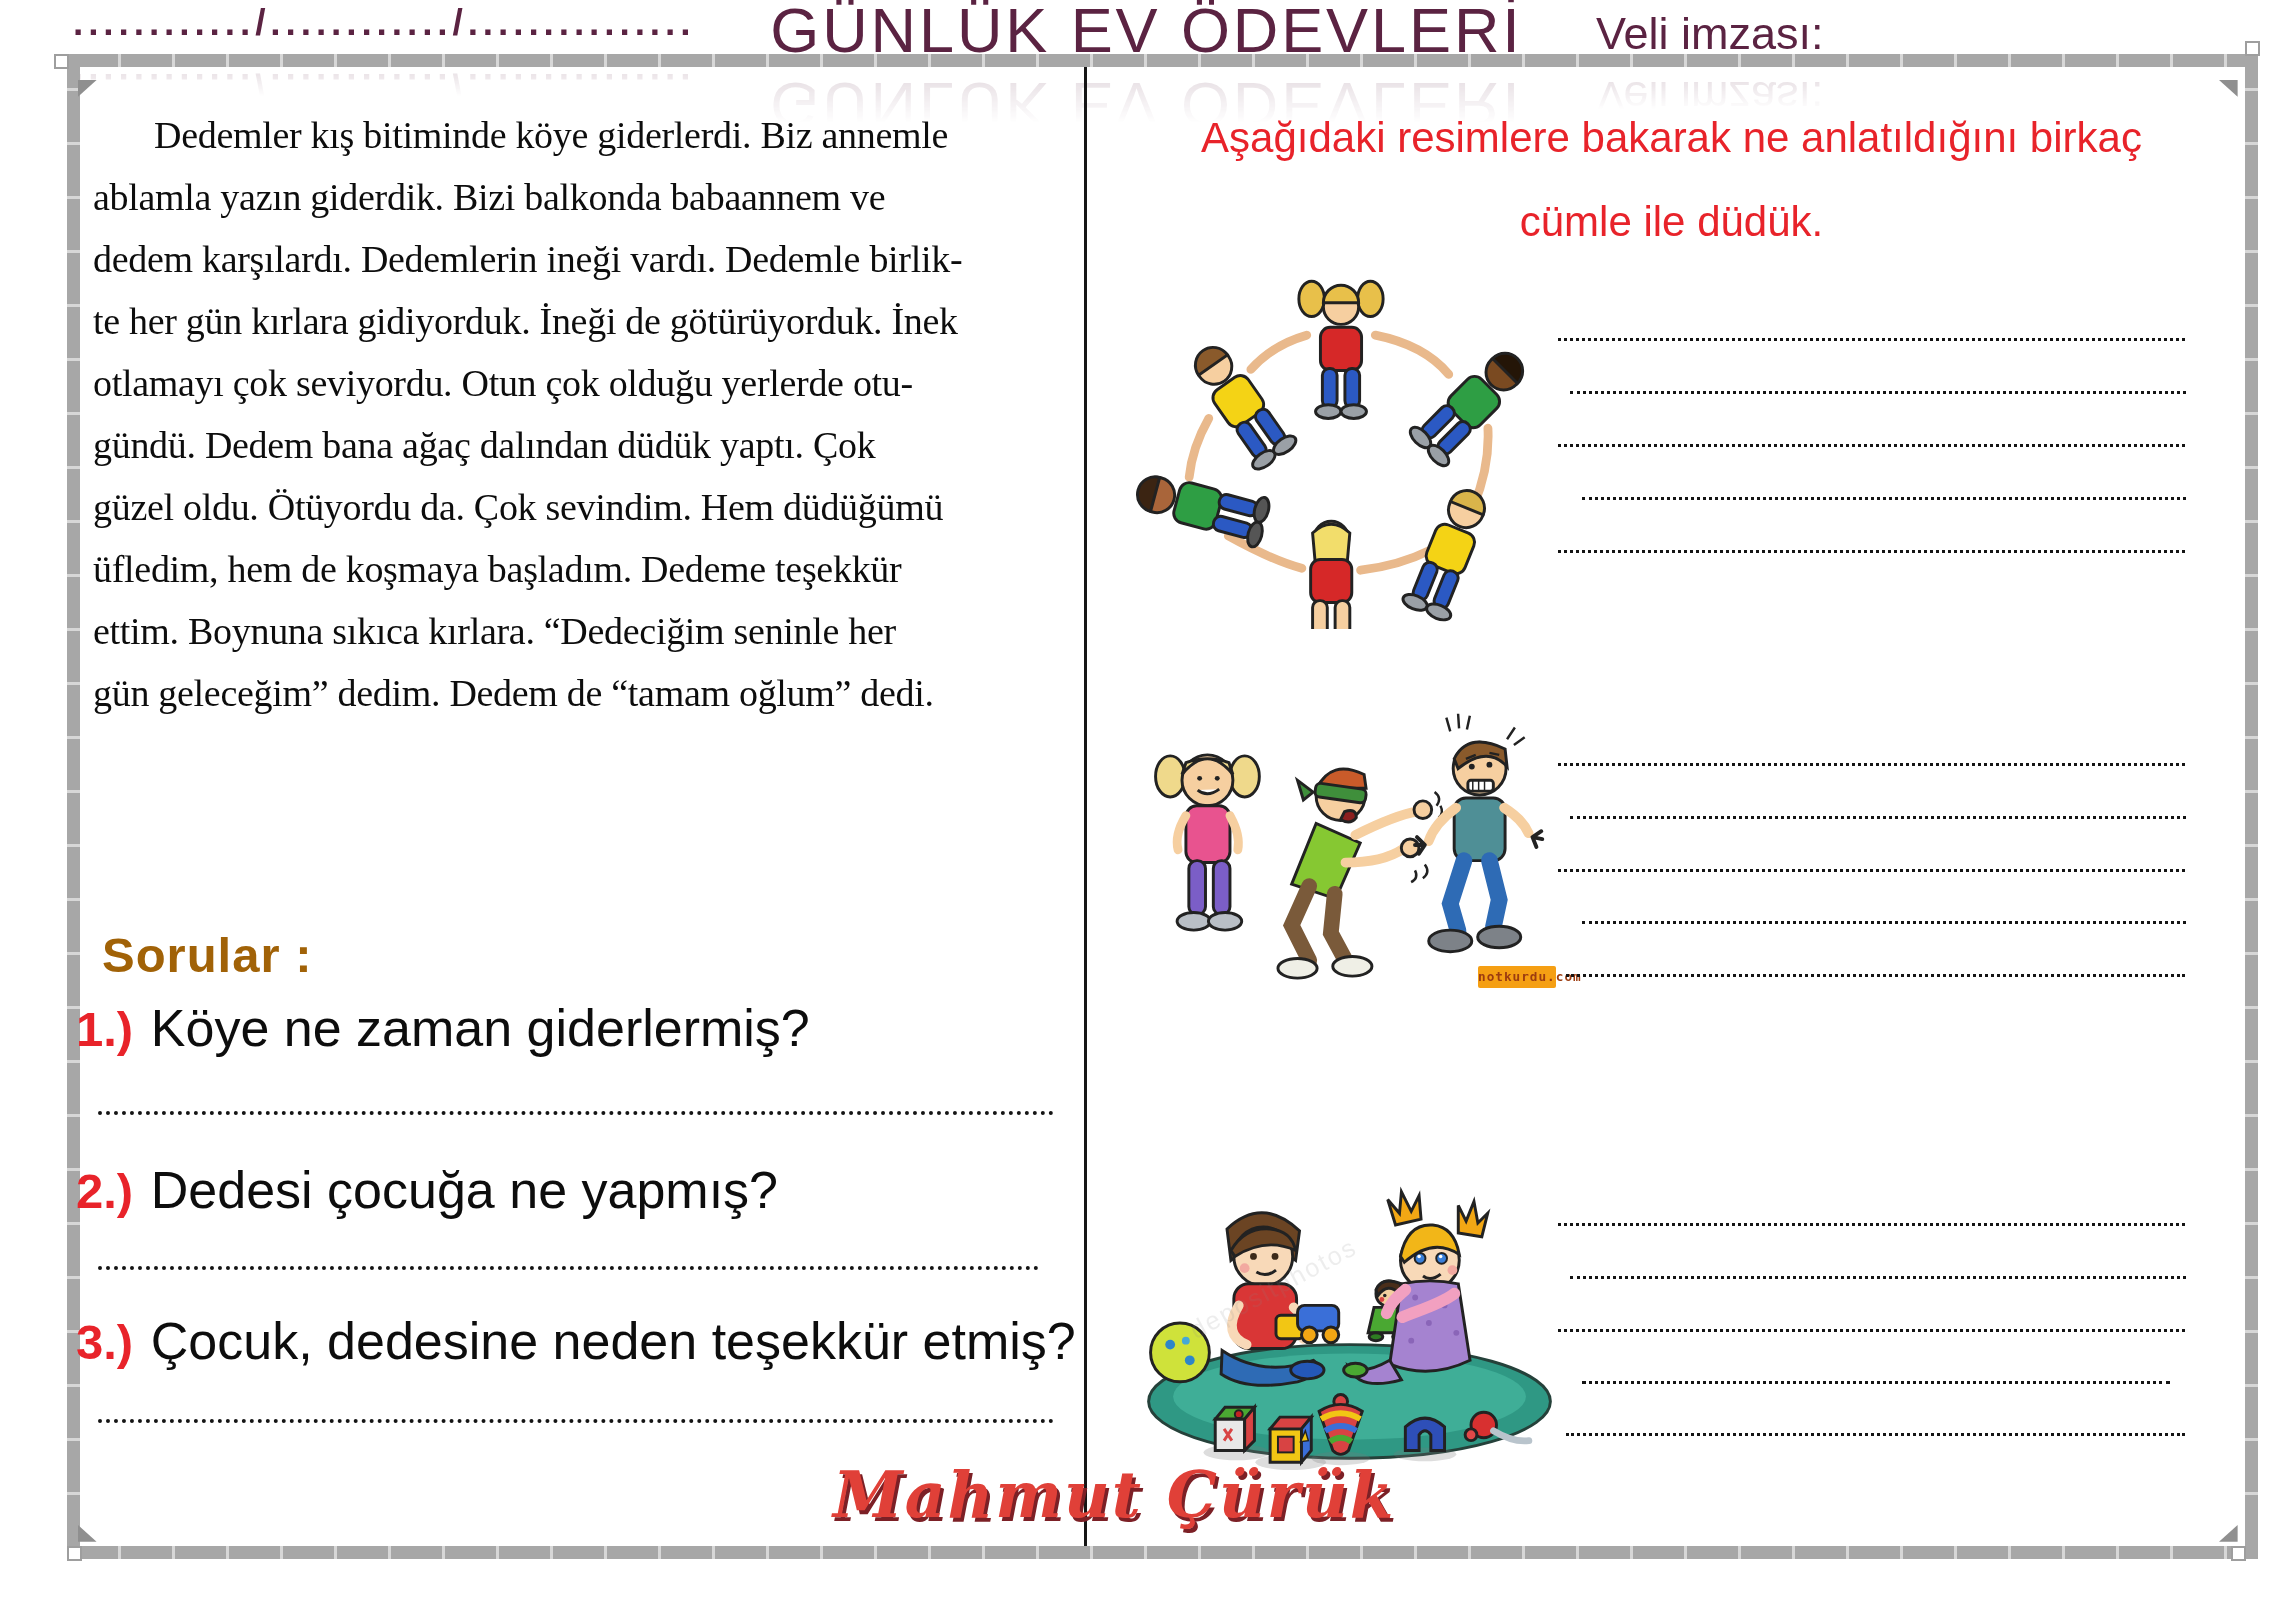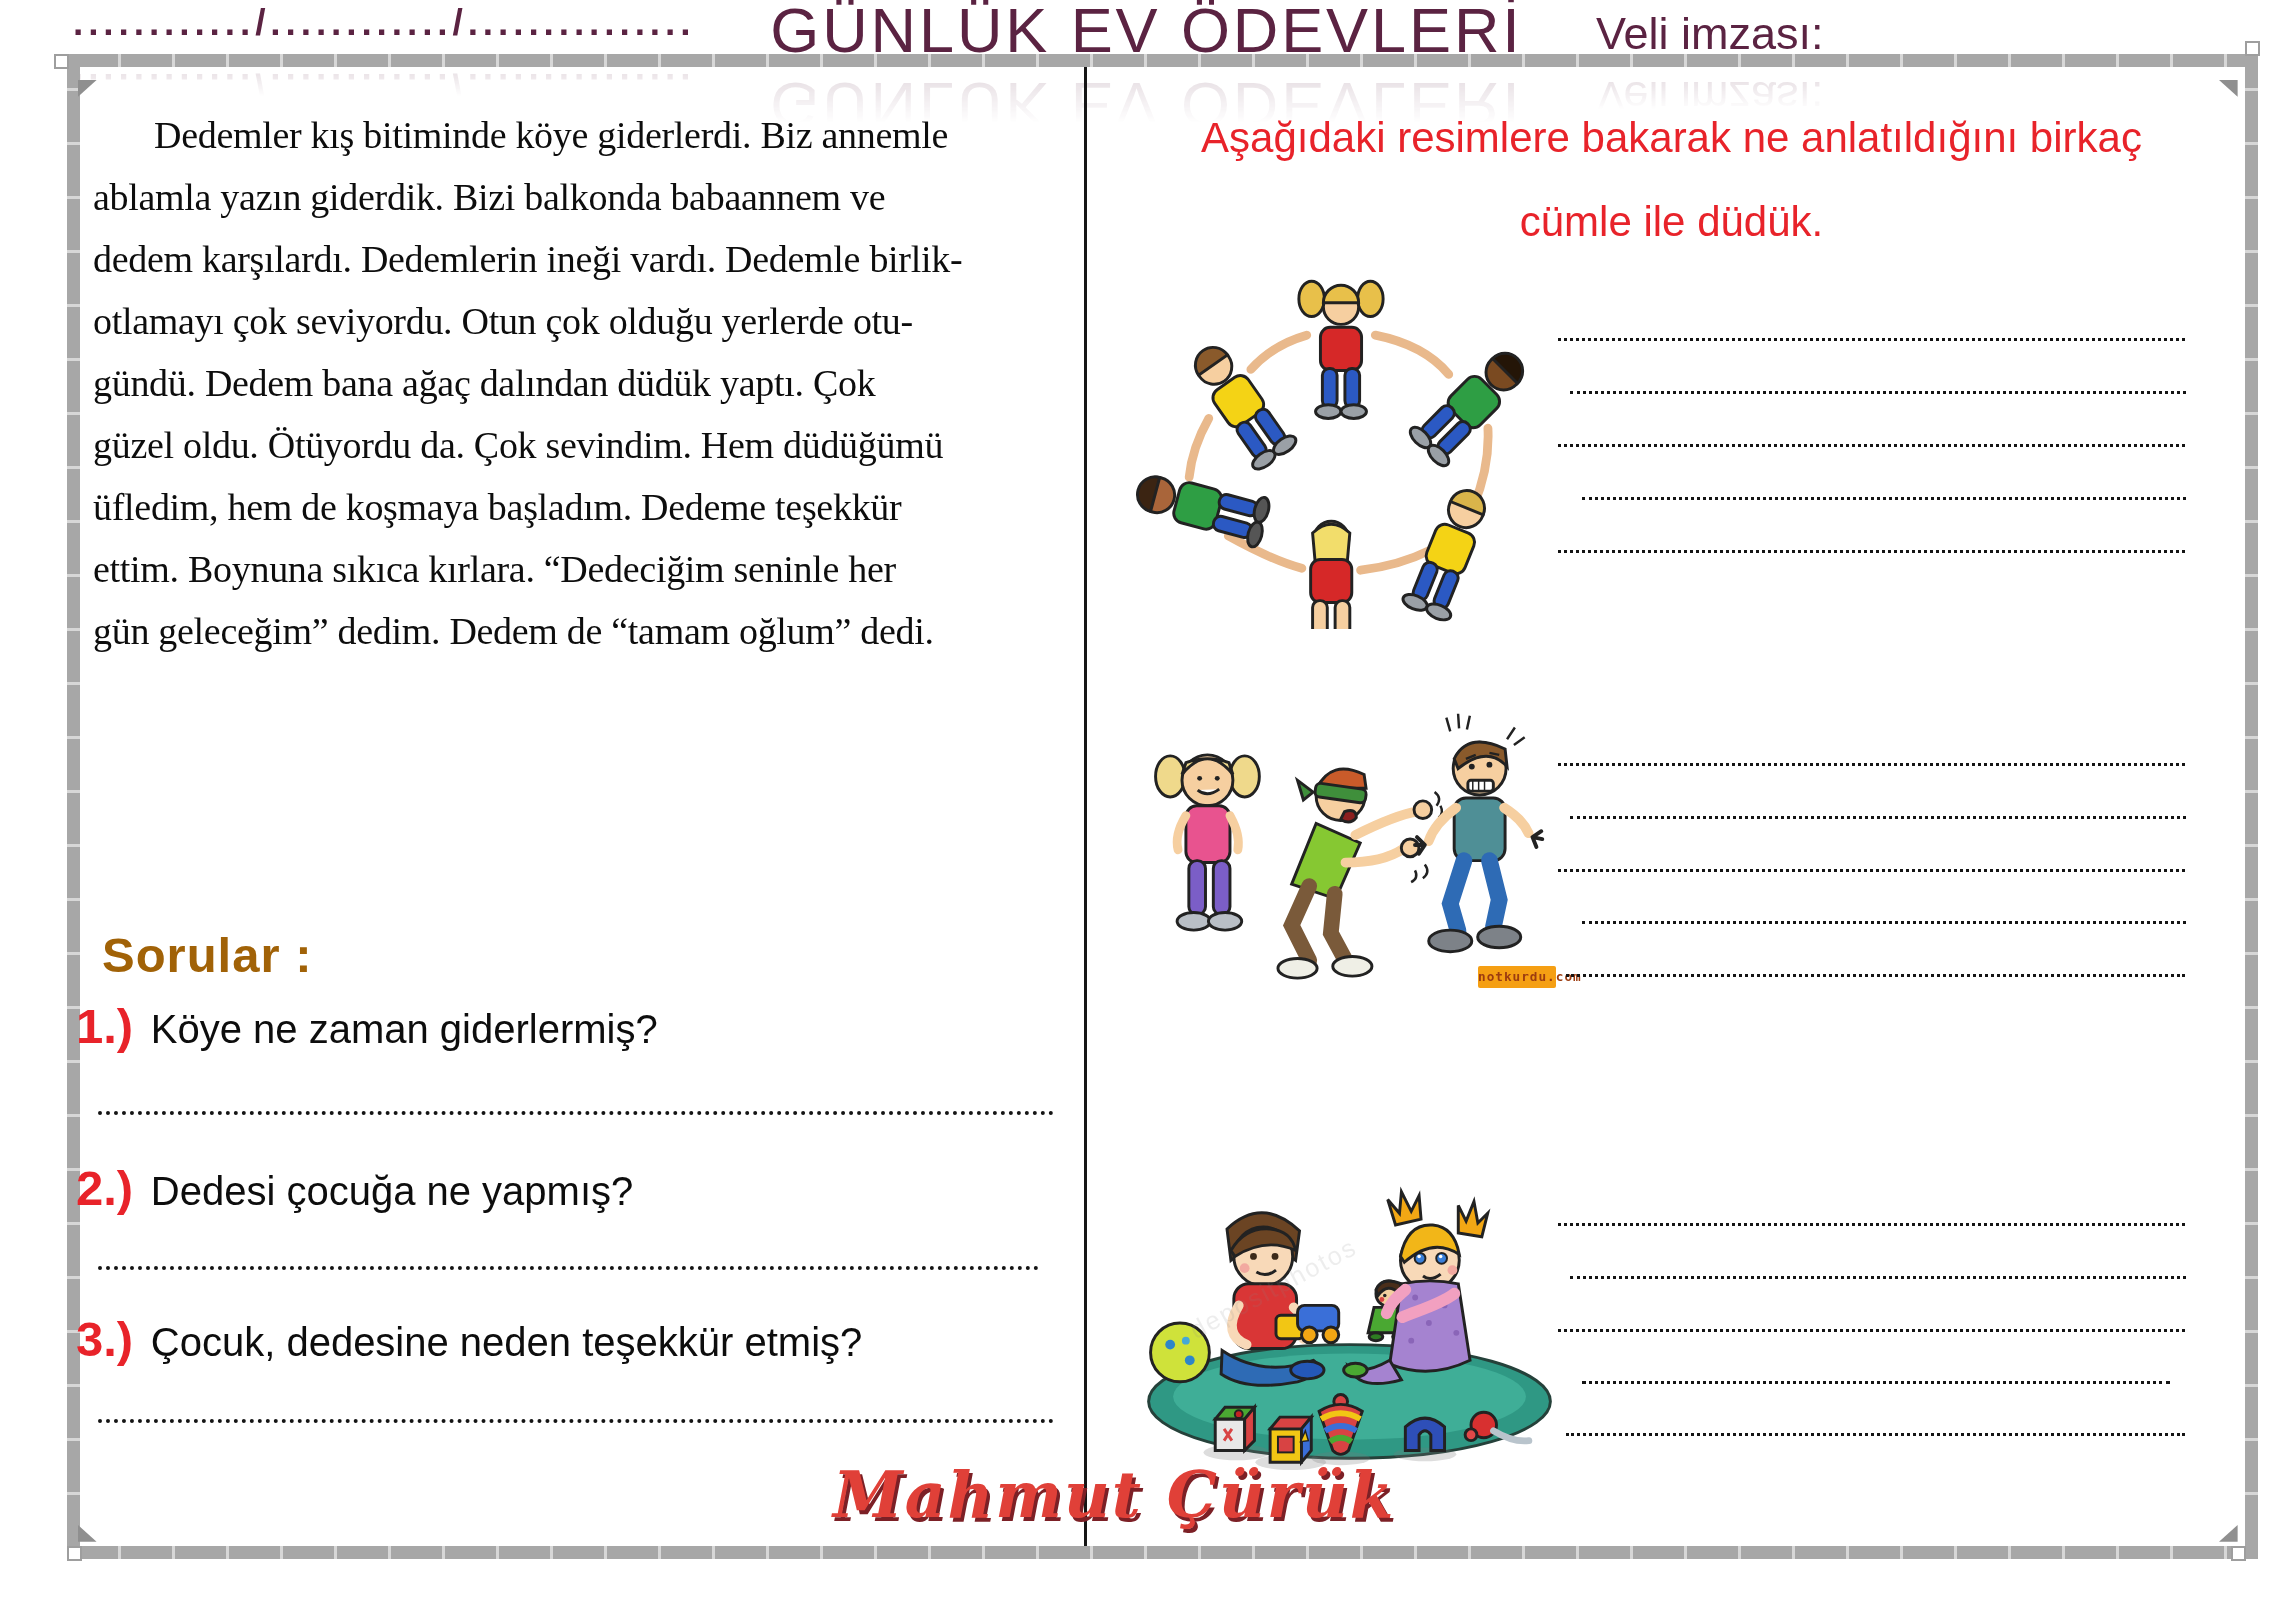--- a/index.html
+++ b/index.html
@@ -46,21 +46,21 @@
   .divider{position:absolute;left:1084px;top:67px;width:2.9px;height:1479px;background:#161616;}
   
   .passage{position:absolute;left:93px;top:104px;width:980px;font-family:Liberation Serif, serif;}
   .passage .pline{
     font-size:38px;line-height:62px;white-space:nowrap;letter-spacing:-0.3px;color:#0d0d0d;
   }
   .passage .pline.first{text-indent:61px;}
   .sorular{position:absolute;left:102px;top:927px;font-size:49px;font-weight:bold;color:#a16207;letter-spacing:1px;}
   .q-row{position:absolute;left:76px;white-space:nowrap;}
   .q-row .qnum{font-size:49px;font-weight:bold;color:#e8232a;margin-right:17.6px;}
-  .q-row .qtext{font-size:40px;color:#0d0d0d;}
+  .q-row .qtext{font-size:52px;color:#0d0d0d;}
   .q1{top:998px;} .q2{top:1160px;} .q3{top:1311px;}
   .dotline{position:absolute;height:0;border-bottom:4.9px dotted #141414;}
   .dotline.thin{border-bottom:3.9px dotted #141414;}
   
   .instr{position:absolute;left:1108px;width:1127px;text-align:center;font-size:42px;color:#e8232a;white-space:nowrap;}
   .instr1{top:114px;} .instr2{top:198px;}
   .illus{position:absolute;}
   .img1{left:1135px;top:247px;width:412px;height:382px;}
   .img2{left:1135px;top:698px;width:421px;height:289px;}
   .img3{left:1129px;top:1168px;width:441px;height:314px;}
@@ -103,20 +103,21 @@
 <div class="corner-tri tri-tl"></div>
 <div class="corner-tri tri-tr"></div>
 <div class="corner-tri tri-bl"></div>
 <div class="corner-tri tri-br"></div>
 <div class="divider"></div>
 
 <div class="passage">
   <div class="pline first">Dedemler kış bitiminde köye giderlerdi. Biz annemle</div>
   <div class="pline">ablamla yazın giderdik. Bizi balkonda babaannem ve</div>
   <div class="pline">dedem karşılardı. Dedemlerin ineği vardı. Dedemle birlik-</div>
+  <div class="pline">te her gün kırlara gidiyorduk. İneği de götürüyorduk. İnek</div>
   <div class="pline">otlamayı çok seviyordu. Otun çok olduğu yerlerde otu-</div>
   <div class="pline">gündü. Dedem bana ağaç dalından düdük yaptı. Çok</div>
   <div class="pline">güzel oldu. Ötüyordu da. Çok sevindim. Hem düdüğümü</div>
   <div class="pline">üfledim, hem de koşmaya başladım. Dedeme teşekkür</div>
   <div class="pline">ettim. Boynuna sıkıca kırlara. “Dedeciğim seninle her</div>
   <div class="pline">gün geleceğim” dedim. Dedem de “tamam oğlum” dedi.</div>
 </div>
 
 <div class="sorular">Sorular :</div>
 

